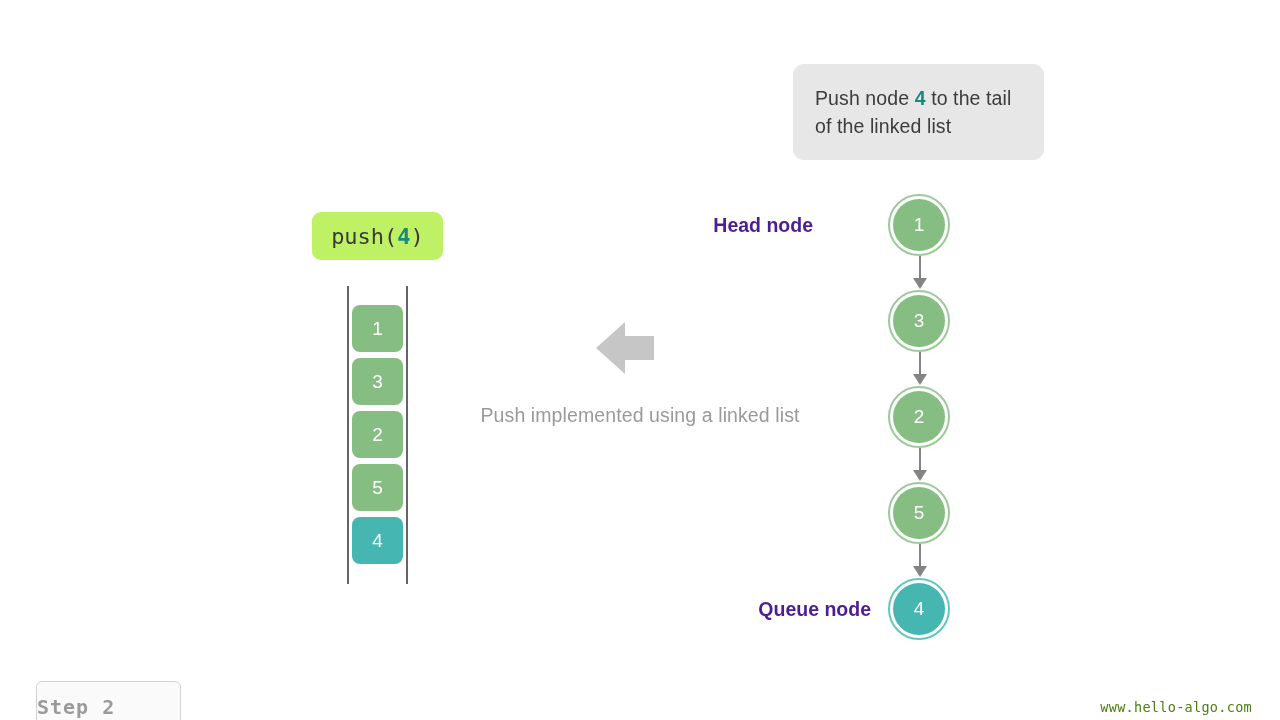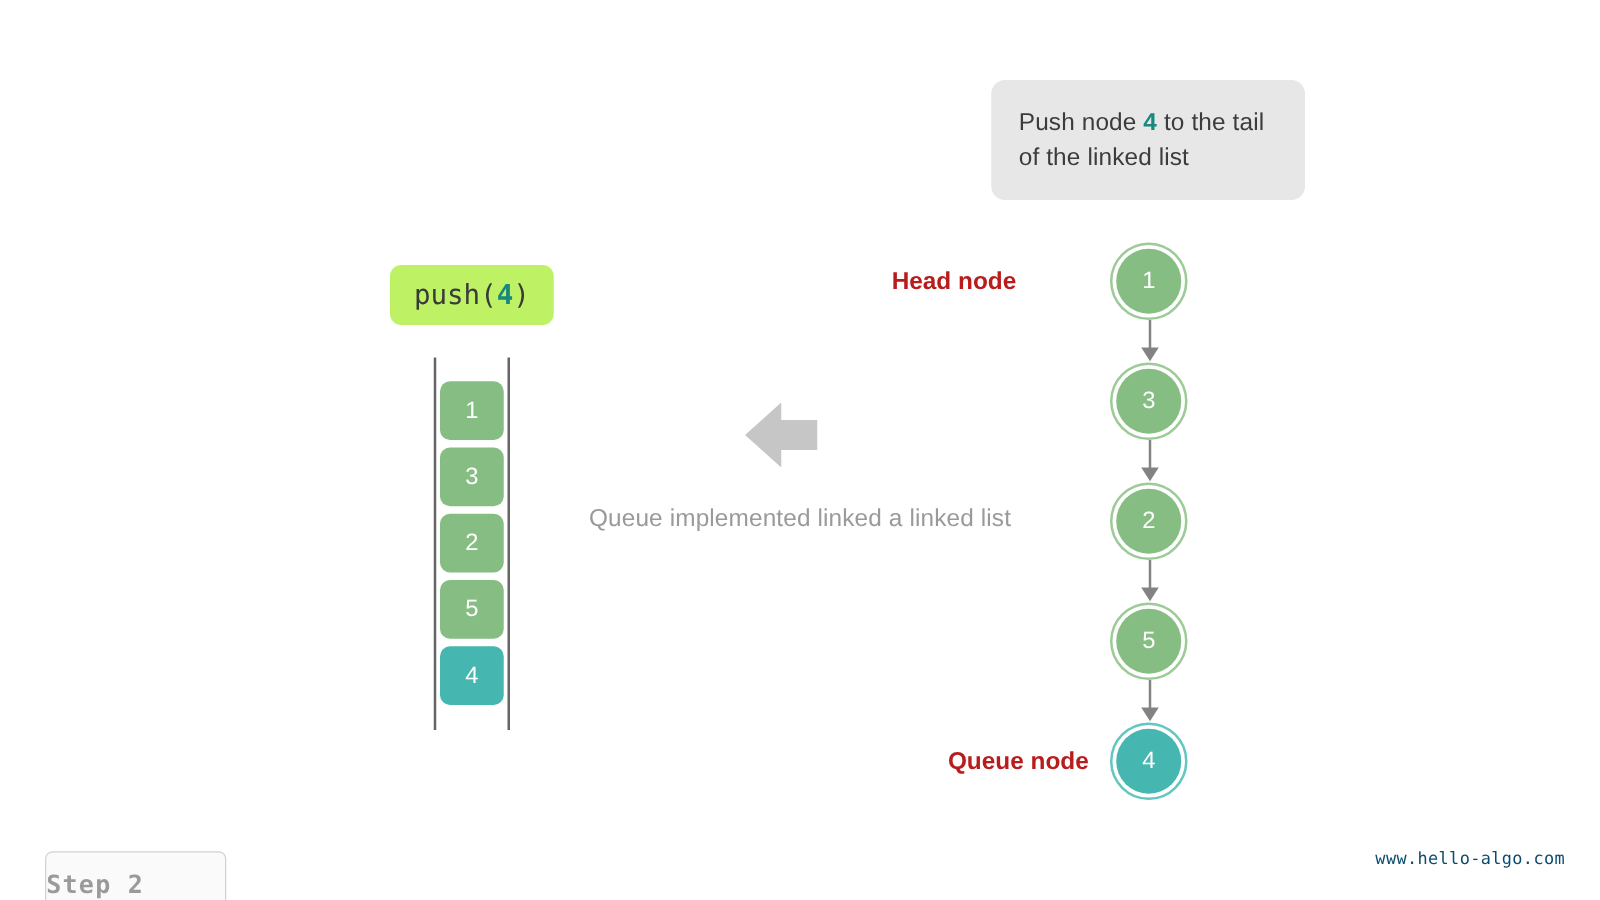--- a/index.html
+++ b/index.html
@@ -161,21 +161,21 @@
     border-top: 11px solid #838383;
     margin-left: -6px;
     left: 31px;
   }
 
   
   .side-label {
     position: absolute;
     font-size: 19.5px;
     font-weight: bold;
-    color: #b91c1c;
+    color: #4c1d95;
     text-align: right;
     white-space: nowrap;
   }
   .label-head { left: 633px; top: 214px; width: 180px; }
   .label-tail { left: 691px; top: 598px; width: 180px; }
 
   
   .step-badge {
     position: absolute;
     left: 36px;
@@ -196,24 +196,24 @@
     font-size: 20px;
     font-weight: bold;
     color: #9a9a9a;
     letter-spacing: 1px;
   }
 
   
   .watermark {
     position: absolute;
     right: 28px;
-    bottom: 25px;
+    bottom: 5px;
     font-family: "DejaVu Sans Mono", "Liberation Mono", monospace;
     font-size: 13.5px;
-    color: #0c4a6e;
+    color: #4d7c0f;
     letter-spacing: .3px;
   }
 </style>
 </head>
 <body>
 
 <div class="callout">
   <div class="callout-text"><span>Push node </span><span class="hl-teal">4</span><span> to the tail of the linked list</span></div>
 </div>
 
@@ -236,21 +236,21 @@
       </div>
       <div class="cell" style="top: 178px;">
         <span>5</span>
       </div>
       <div class="cell accent" style="top: 231px;">
         <span>4</span>
       </div>
     </div>
 </div>
 
-<div class="caption">Queue implemented linked a linked list</div>
+<div class="caption">Push implemented using a linked list</div>
 
 <div class="big-arrow">
   <svg width="58" height="52" viewBox="0 0 58 52" xmlns="http://www.w3.org/2000/svg">
     <polygon points="0,26 29,0 29,14 58,14 58,38 29,38 29,52" fill="#c6c6c6"></polygon>
   </svg>
 </div>
 
 <div class="ll-wrap">
   <div id="ll-connectors">
       <div class="connector" style="top: 62px; height: 25px;"></div>

